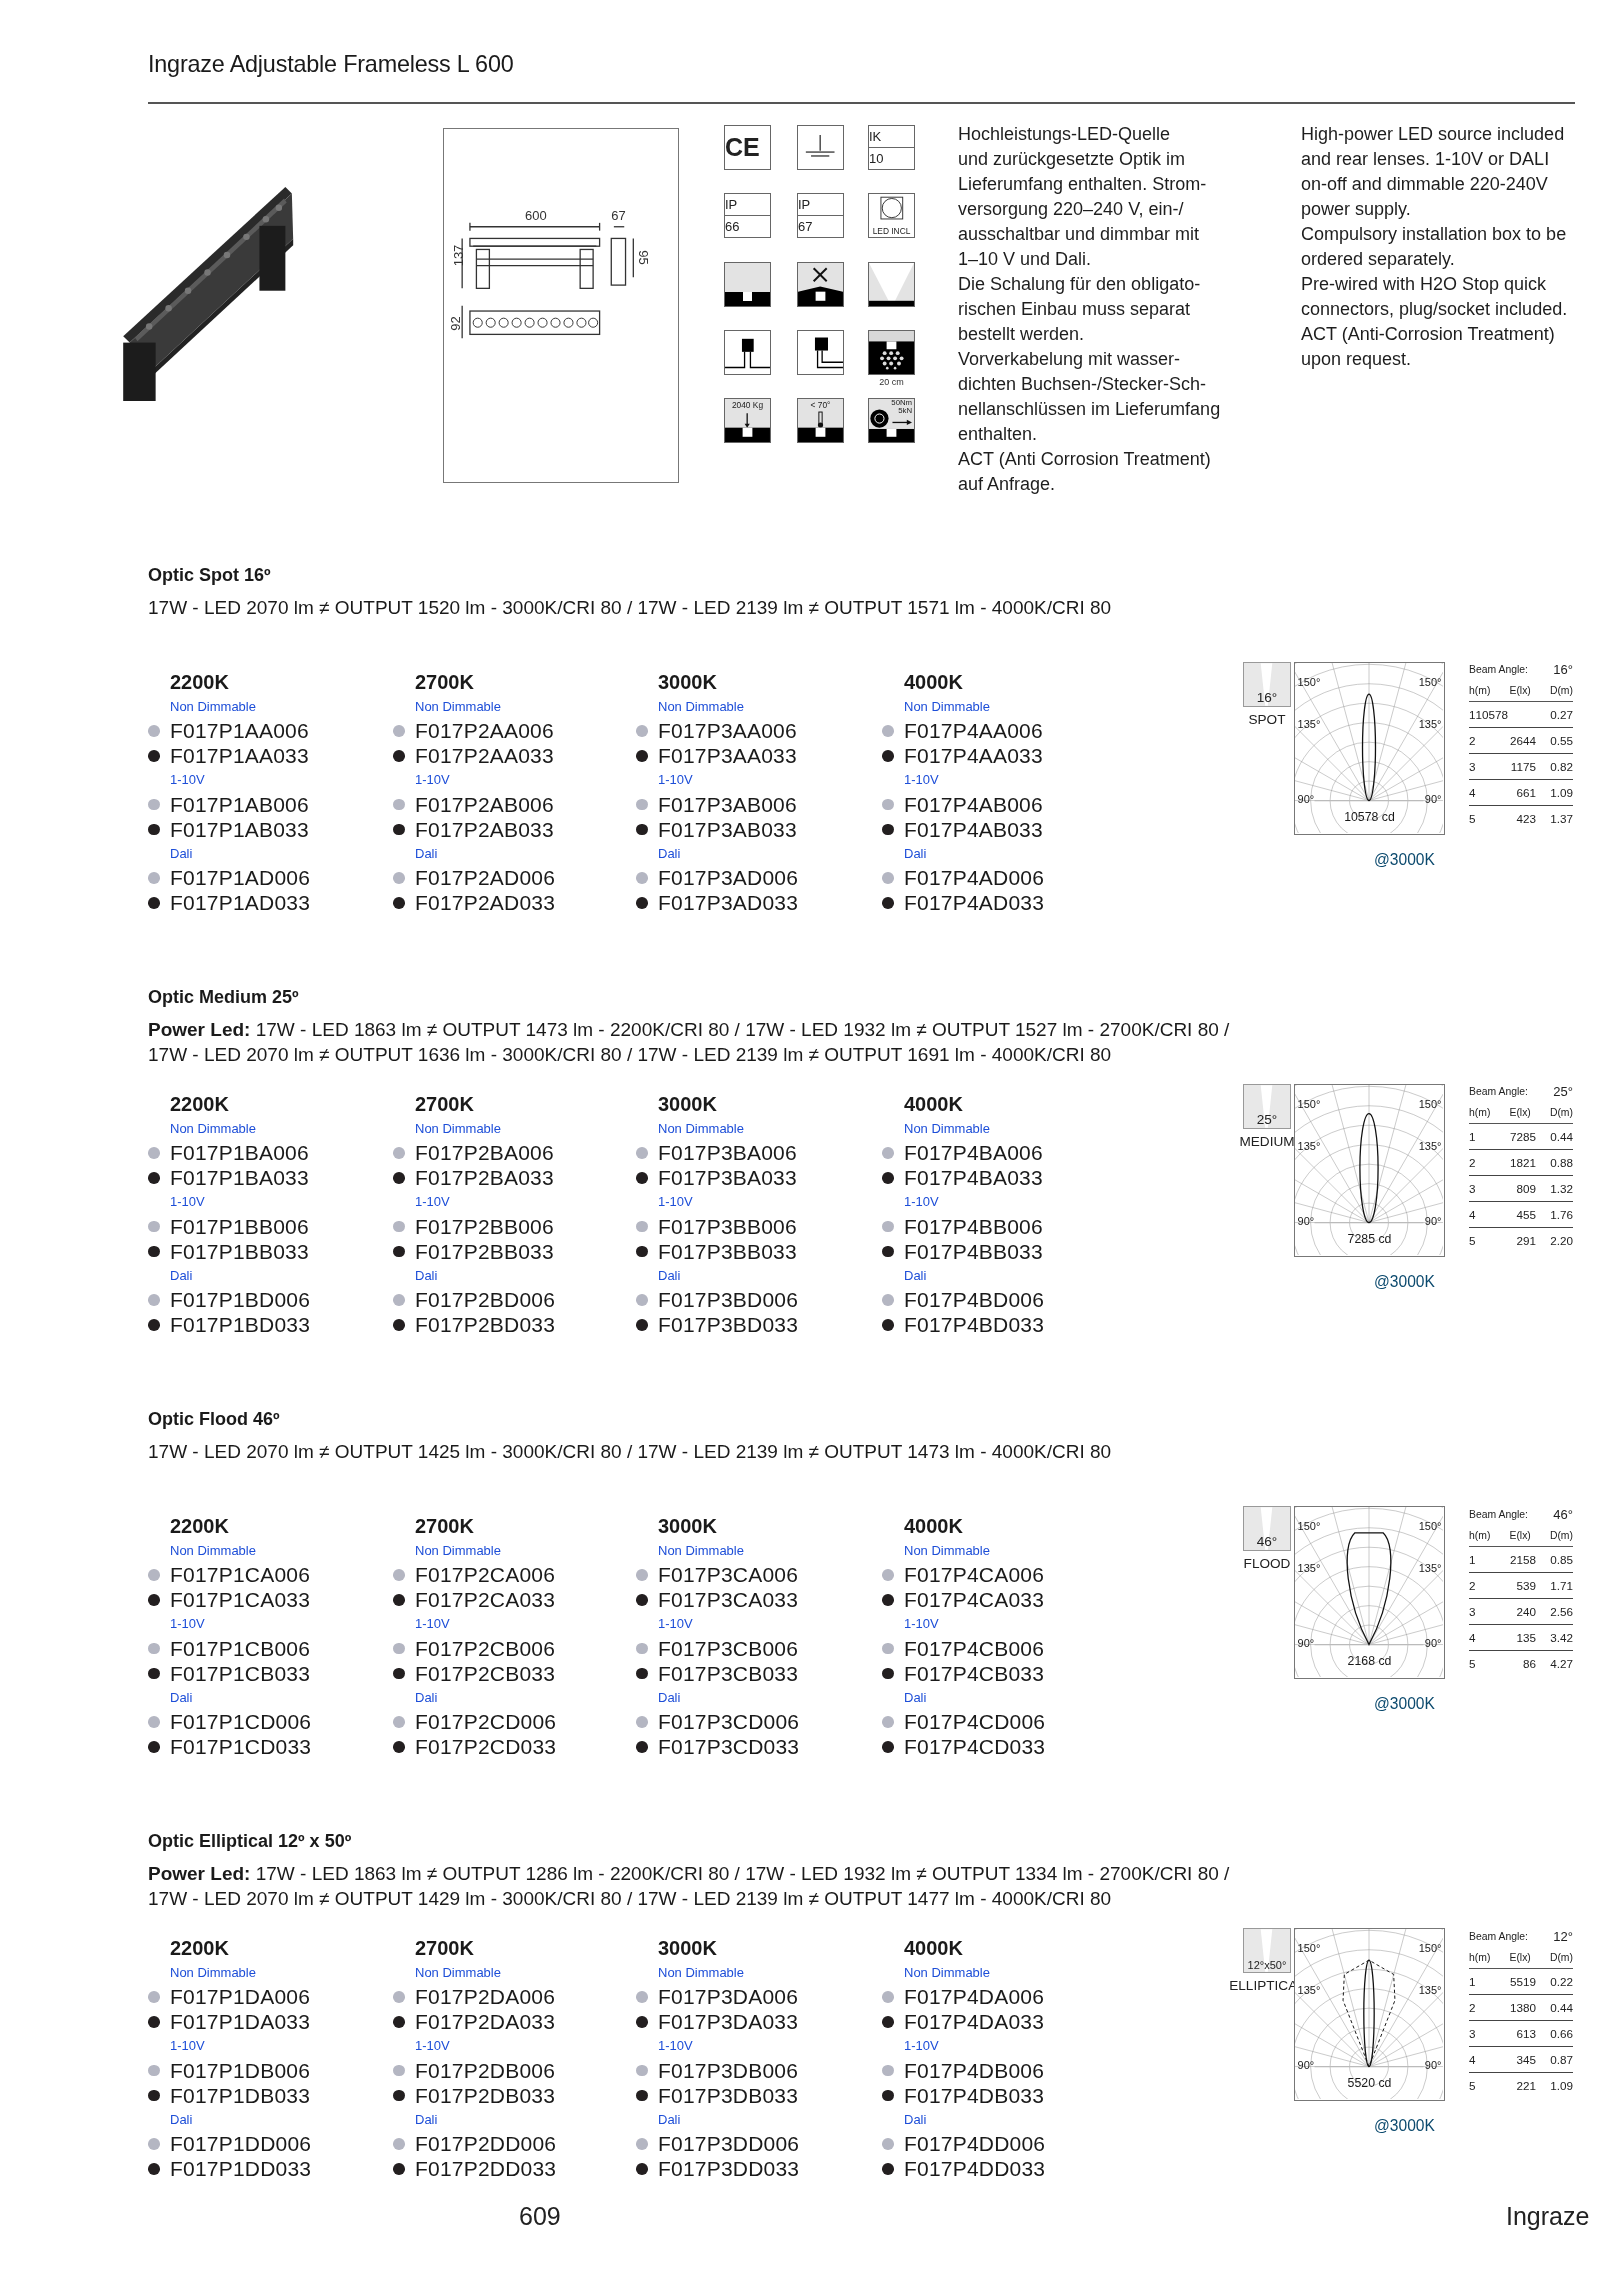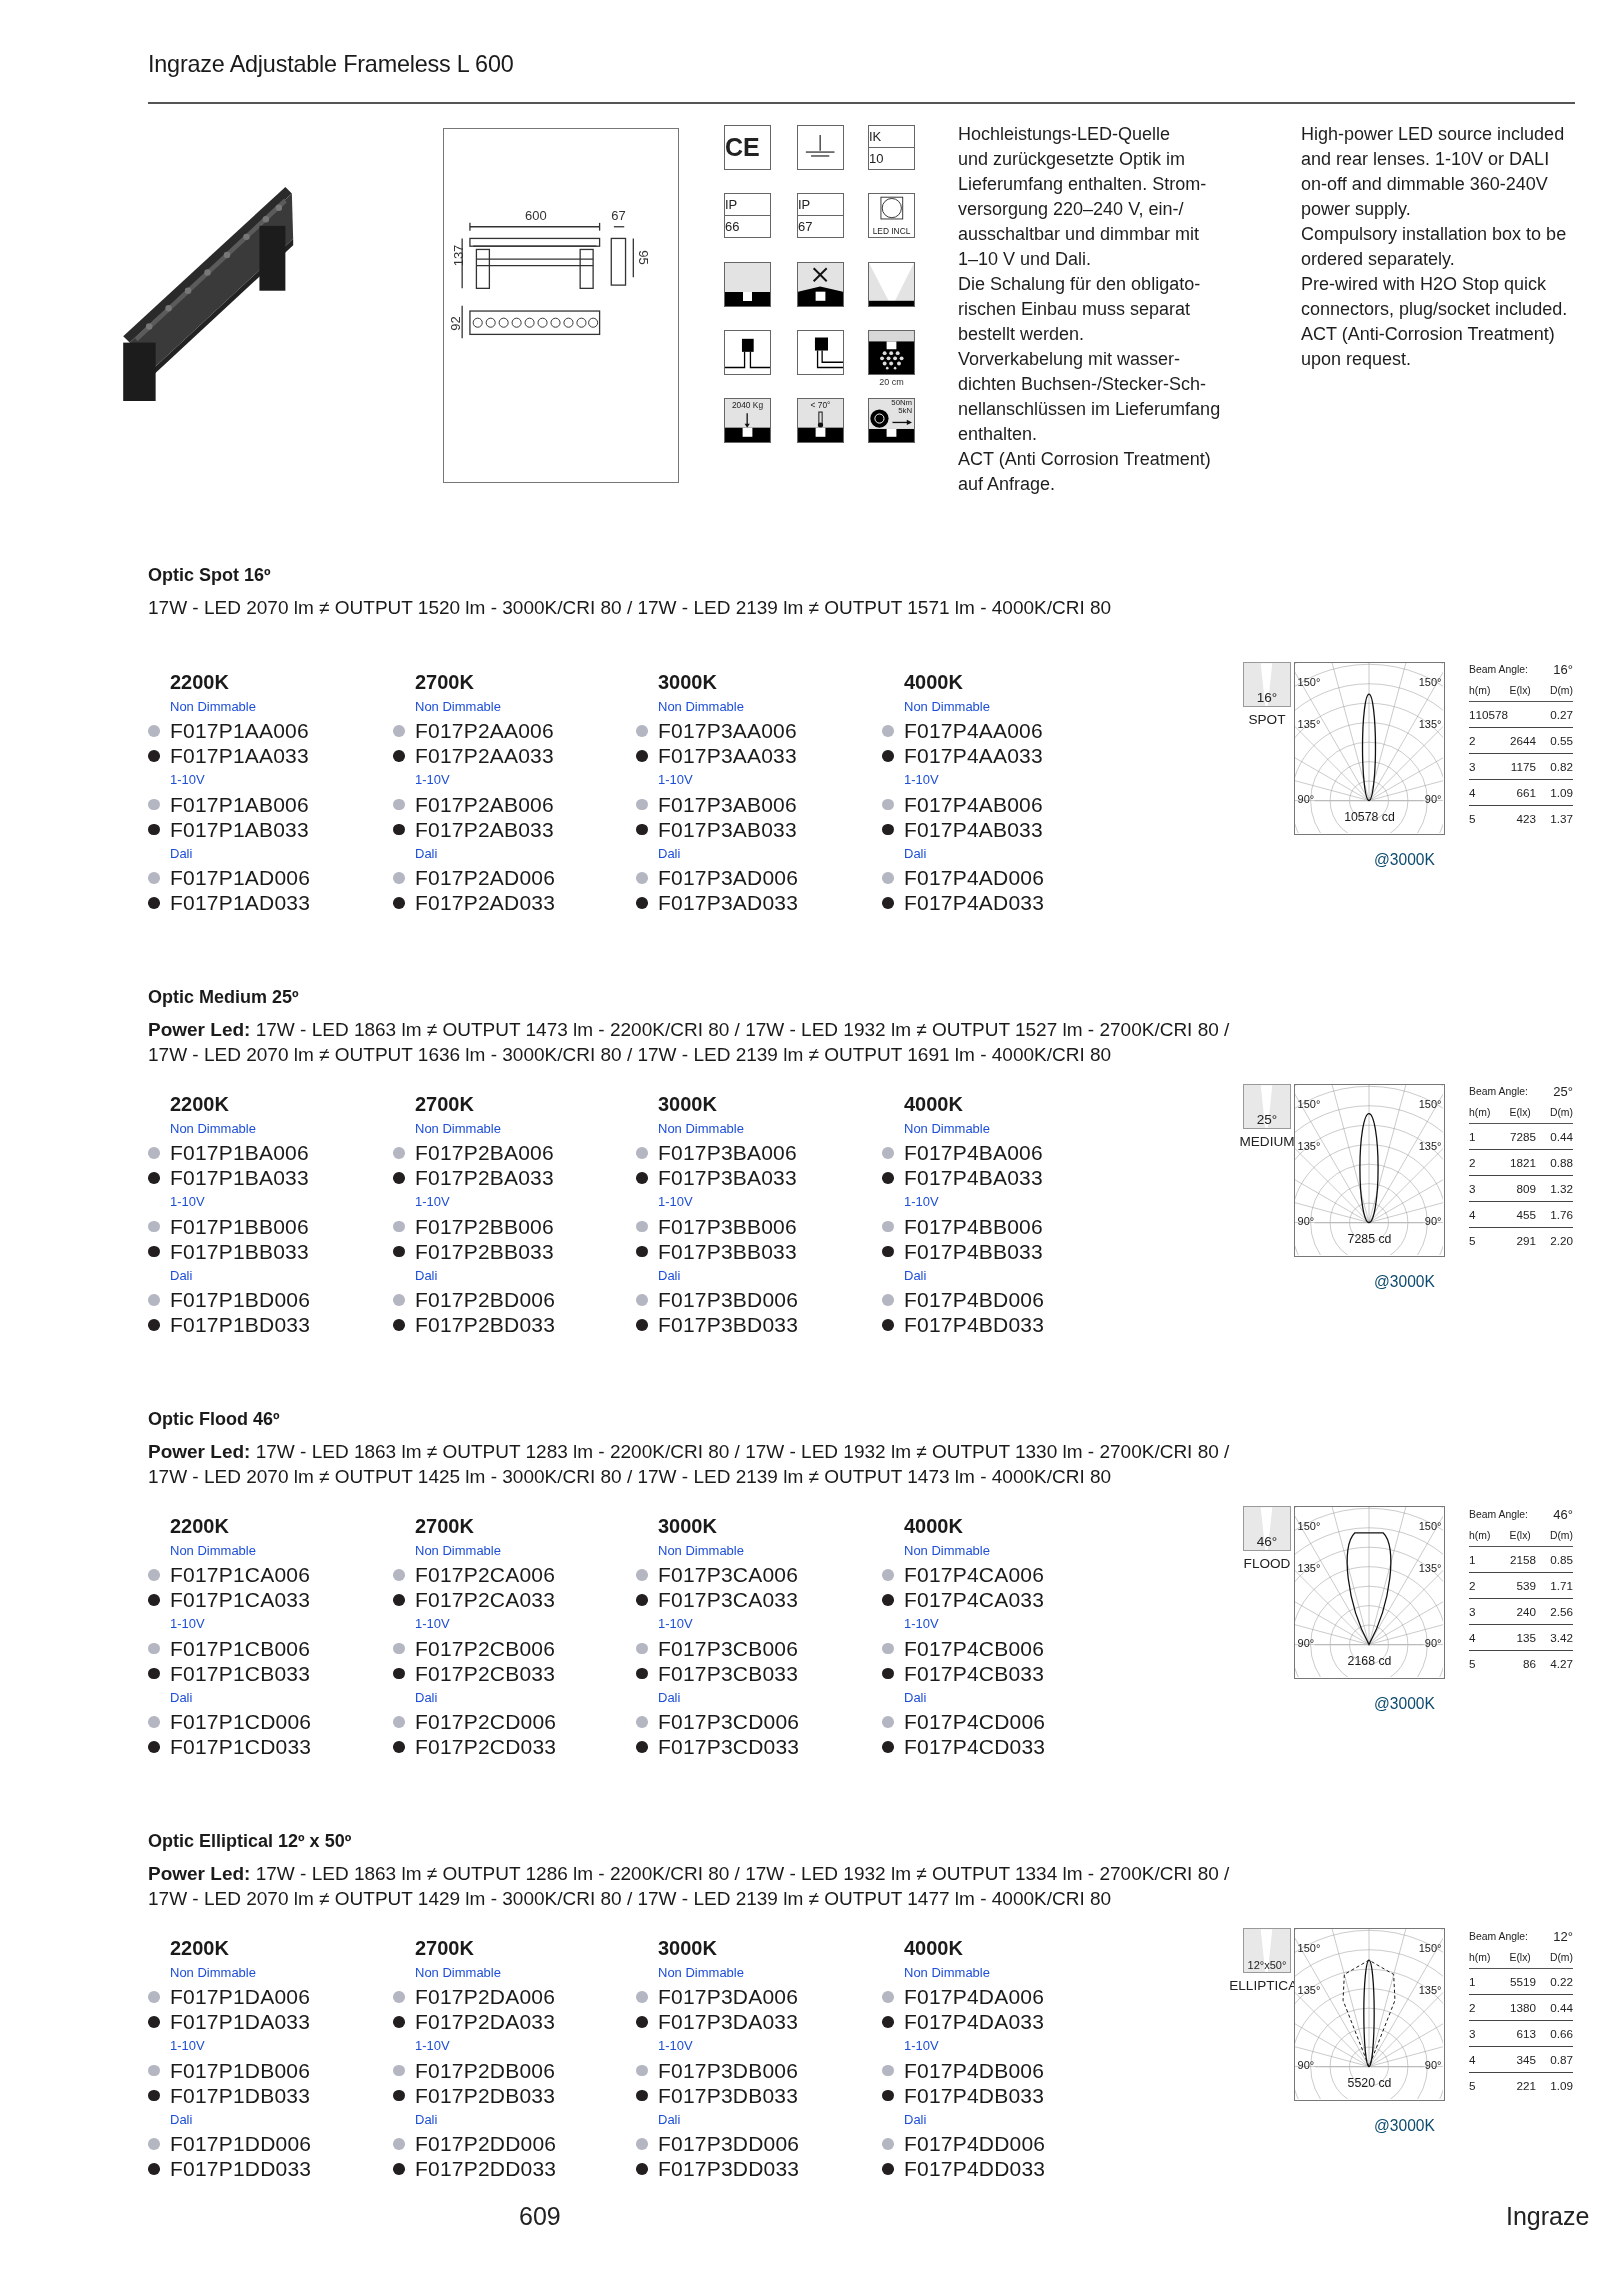--- a/index.html
+++ b/index.html
@@ -261,21 +261,21 @@
   <p>Vorverkabelung mit wasser-</p>
     <p>dichten Buchsen-/Stecker-Sch-</p>
     <p>nellanschlüssen im Lieferumfang</p>
   <p>enthalten.</p>
     <p>ACT (Anti Corrosion Treatment)</p>
     <p>auf Anfrage.</p>
 </div>
 <div class="abs desc desc-en">
   <p>High-power LED source included</p>
     <p>and rear lenses. 1-10V or DALI</p>
-    <p>on-off and dimmable 360-240V</p>
+    <p>on-off and dimmable 220-240V</p>
   <p>power supply.</p>
     <p>Compulsory installation box to be</p>
     <p>ordered separately.</p>
   <p>Pre-wired with H2O Stop quick</p>
     <p>connectors, plug/socket included.</p>
     <p>ACT (Anti-Corrosion Treatment)</p>
   <p>upon request.</p>
 </div>
 
 <div id="sections">
@@ -539,21 +539,20 @@
         <span>1.76</span>
       </div>
       <div class="row">
         <span>5</span>
         <span style="flex:1;text-align:right;padding-right:14.3px">291</span>
         <span>2.20</span>
       </div>
     </div>
     <div class="abs section-title" style="left:148px;top:1409px;">Optic Flood 46º</div>
     <div class="abs power" style="left:148px;top:1439px;">
-      <div><b>Power Led:</b> <span>17W - LED 1863 lm ≠ OUTPUT 1283 lm - 2200K/CRI 80    /    17W - LED 1932 lm ≠ OUTPUT 1330 lm - 2700K/CRI 80    /</span></div>
       <div>17W - LED 2070 lm ≠ OUTPUT 1425 lm - 3000K/CRI 80    /    17W - LED 2139 lm ≠ OUTPUT 1473 lm - 4000K/CRI 80</div>
     </div>
     <div class="abs col" style="left:148px;top:1513px;">
       <div class="headline col-head">2200K</div>
       <div class="subline sub">Non Dimmable</div>
       <div class="line code"><span class="dot" style="background:#b4b6c2"></span><span>F017P1CA006</span></div>
       <div class="line code"><span class="dot" style="background:#231f20"></span><span>F017P1CA033</span></div>
       <div class="subline sub">1-10V</div>
       <div class="line code"><span class="dot" style="background:#b4b6c2"></span><span>F017P1CB006</span></div>
       <div class="line code"><span class="dot" style="background:#231f20"></span><span>F017P1CB033</span></div>

